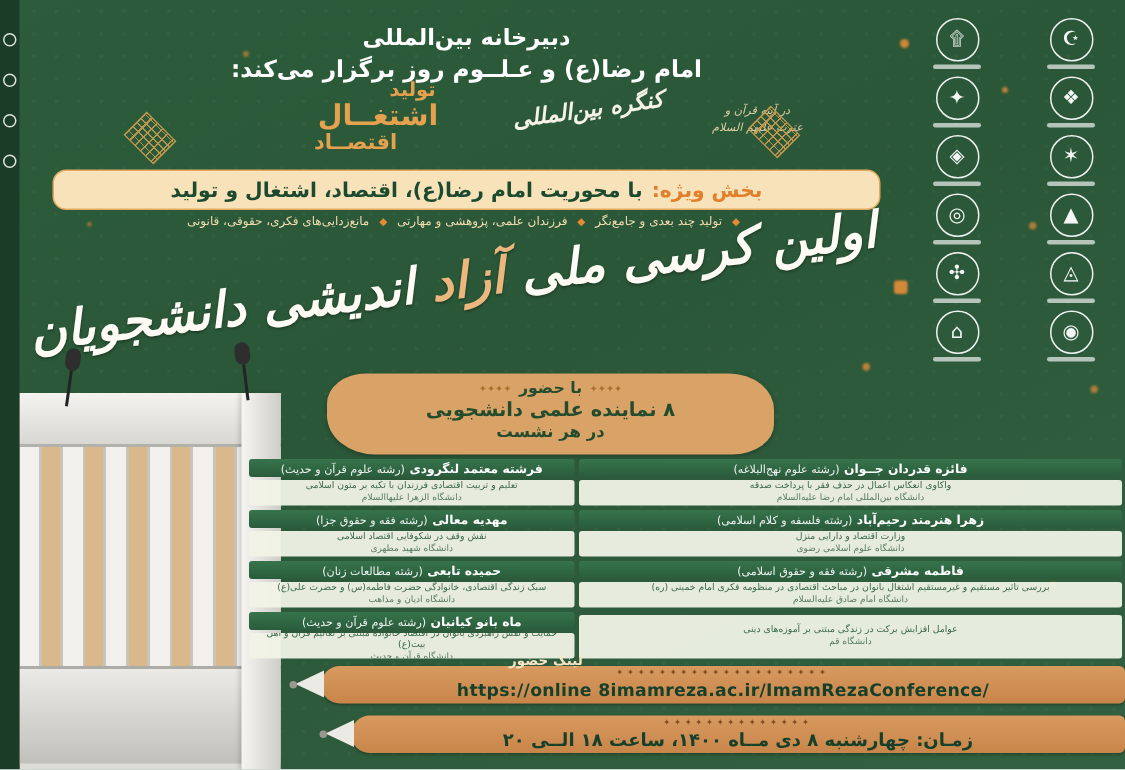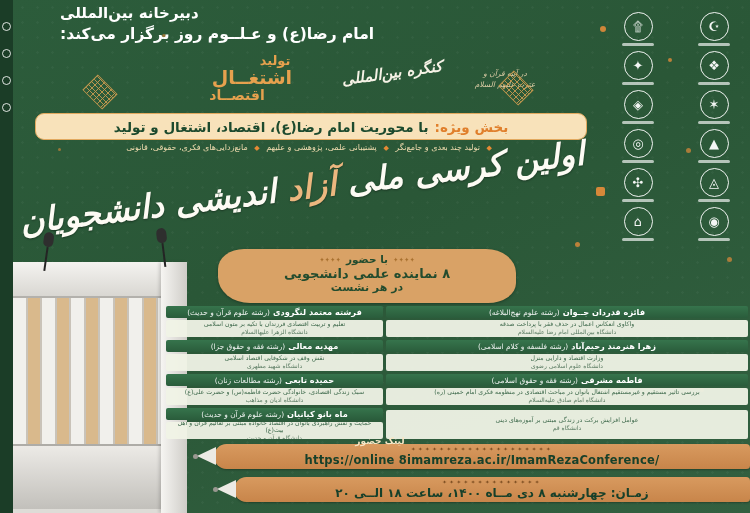--- a/index.html
+++ b/index.html
@@ -51,21 +51,21 @@
   }
   .logo-cell { display:flex; flex-direction:column; align-items:center; }
   .logo-circle {
     width:29px; height:29px; border:1.6px solid rgba(255,255,255,.92); border-radius:50%;
     display:flex; align-items:center; justify-content:center;
     color:rgba(255,255,255,.95); font-size:13px; line-height:1;
   }
   .logo-caption { width:32px; height:3px; margin-top:2px; background:rgba(255,255,255,.65); border-radius:2px; }
 
   
-  .header { position:absolute; left:60px; top:4px; width:502px; text-align:left; color:#fff; direction:rtl; z-index:4; }
+  .header { position:absolute; left:60px; top:16px; width:502px; text-align:center; color:#fff; direction:rtl; z-index:4; }
   .header .h1 { font-size:15px; font-weight:bold; letter-spacing:.5px; }
   .header .h2 { font-size:15.5px; font-weight:bold; margin-top:3px; }
 
   
   .congress { position:absolute; left:40px; top:56px; width:540px; height:54px; z-index:4; }
   .ornament {
     position:absolute; width:28px; height:28px; transform:rotate(45deg) scaleY(.78);
     border:1.5px solid #c99a4f;
     background:
       repeating-linear-gradient(0deg, transparent 0 4px, rgba(201,154,79,.9) 4px 5px),
@@ -130,21 +130,21 @@
   .card-body {
     flex:1; margin-top:1.5px; background:rgba(240,243,230,.95); border-radius:2px;
     display:flex; flex-direction:column; justify-content:center; overflow:hidden;
     text-align:center; direction:rtl; padding:0 4px;
   }
   .s-topic { font-size:6.2px; color:#3c684a; line-height:1.25; }
   .s-uni { font-size:6px; color:#5a7b62; line-height:1.3; }
 
   
   .link-label {
-    position:absolute; left:300px; top:436px; width:160px; z-index:6;
+    position:absolute; left:284px; top:436px; width:160px; z-index:6;
     text-align:center; direction:rtl; color:#f7e6c5; font-size:9px; font-weight:bold;
   }
   .pill {
     position:absolute; height:25px; z-index:5;
     background:linear-gradient(#d89a5f,#c8854a); border-radius:13px 4px 4px 13px;
     text-align:center; box-shadow:0 1px 2px rgba(0,0,0,.3);
   }
   .pill .decor { display:block; font-size:5.5px; letter-spacing:2.5px; color:#7d4e22; line-height:7px; padding-top:2px; }
   .pill-url { left:214px; top:444px; width:536px; }
   .pill-url .val { display:block; direction:ltr; font-size:11.5px; font-weight:bold; color:#17402a; line-height:14px; letter-spacing:.2px; }
@@ -270,21 +270,21 @@
 
   <div class="banner">
     <span class="hl">بخش ویژه:</span>
     <span>با محوریت امام رضا(ع)، اقتصاد، اشتغال و تولید</span>
   </div>
 
   <div class="subline">
     <span class="diam">◆</span>
     <span>تولید چند بعدی و جامع‌نگر</span>
     <span class="diam">◆</span>
-    <span>پشتیبانی علمی، پژوهشی و علیهم</span>
+    <span>فرزندان علمی، پژوهشی و مهارتی</span>
     <span class="diam">◆</span>
     <span>مانع‌زدایی‌های فکری، حقوقی، قانونی</span>
   </div>
 
   <div class="main-title">
     <span>اولین کرسی ملی</span>
     <span class="tan">آزاد</span>
     <span>اندیشی دانشجویان</span>
   </div>
 

